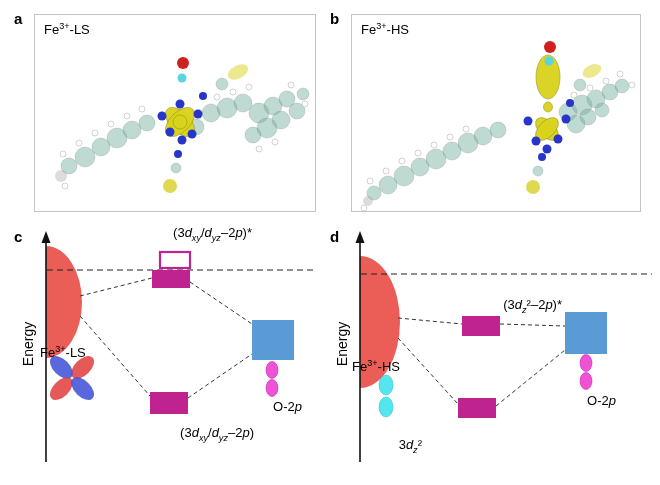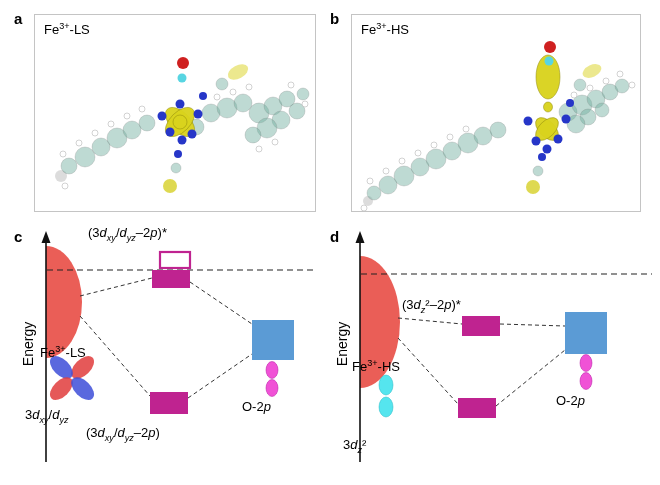--- a/index.html
+++ b/index.html
@@ -11,21 +11,21 @@
   html,body{margin:0;padding:0;background:#fff}
   .figure{position:relative;width:660px;height:485px;background:#fff;
           font-family:"Liberation Sans","DejaVu Sans",sans-serif;color:#000;overflow:hidden}
   .panel-letter{position:absolute;font-weight:bold;font-size:15px}
   .mol-panel{position:absolute;border:1px solid #c4c4c4;background:#fff;box-sizing:border-box}
   .mol-panel svg{position:absolute;left:0;top:0;width:100%;height:100%}
   .mol-title{position:absolute;left:9px;top:6px;font-size:13px;z-index:2}
   .diagram{position:absolute}
   .diagram svg{position:absolute;left:0;top:0;overflow:visible}
   .lbl{position:absolute;font-size:13px;line-height:1.15;white-space:nowrap}
-  .center{text-align:left}
+  .center{text-align:right}
   .energy{position:absolute;font-size:14px;text-align:center;transform:rotate(-90deg);transform-origin:center}
   sub{font-size:70%} sup{font-size:70%} i{font-style:italic}
   
   .atom-c{fill:var(--atom_teal);fill-opacity:.45;stroke:#777;stroke-opacity:.4;stroke-width:.6}
   .atom-h{fill:#fff;fill-opacity:.85;stroke:#b5b5b5;stroke-width:.6}
   .atom-n{fill:var(--atom_blue)}
   .atom-o{fill:var(--atom_red)}
   .atom-cy{fill:var(--atom_cyan)}
   .atom-s{fill:var(--atom_yellow);fill-opacity:.85}
   .atom-gray{fill:#9a9a9a;fill-opacity:.35}
@@ -205,21 +205,20 @@
       <g transform="translate(72,154)">
         <ellipse class="lobe-red" cx="15" cy="0" rx="14" ry="8" transform="rotate(-45)"></ellipse>
         <ellipse class="lobe-blue" cx="15" cy="0" rx="14" ry="8" transform="rotate(-135)"></ellipse>
         <ellipse class="lobe-red" cx="15" cy="0" rx="14" ry="8" transform="rotate(135)"></ellipse>
         <ellipse class="lobe-blue" cx="15" cy="0" rx="14" ry="8" transform="rotate(45)"></ellipse>
       </g>
     </svg>
     <div class="energy" style="left:-4px;top:112px;width:64px">Energy</div>
     <div class="lbl center" style="left:88px;top:2px;width:164px">(3<i>d<sub>xy</sub></i>/<i>d<sub>yz</sub></i>–2<i>p</i>)*</div>
     <div class="lbl" style="left:40px;top:120px">Fe<sup>3+</sup>-LS</div>
-    <div class="lbl center" style="left:25px;top:184px;width:100px">3<i>d<sub>xy</sub></i>/<i>d<sub>yz</sub></i></div>
     <div class="lbl center" style="left:242px;top:176px;width:60px">O-2<i>p</i></div>
     <div class="lbl center" style="left:86px;top:202px;width:168px">(3<i>d<sub>xy</sub></i>/<i>d<sub>yz</sub></i>–2<i>p</i>)</div>
   </div>
 
   <div class="diagram" style="left:330px;top:224px;width:330px;height:261px">
     <svg width="330" height="261" viewBox="0 0 330 261">
       <path class="band" d="M30,32 A40,66 0 0 1 30,164 Z"></path>
       <line class="axis" x1="30" y1="238" x2="30" y2="16"></line>
       <polygon points="30,7 25.5,19 34.5,19" fill="#111"></polygon>
       <line class="dash" x1="31" y1="50" x2="322" y2="50"></line>
@@ -235,17 +234,17 @@
         <ellipse class="lobe-pink" cx="256" cy="157" rx="6" ry="8.5"></ellipse>
       </g>
       <g transform="translate(56,172)">
         <ellipse class="lobe-cyan" cx="0" cy="-11" rx="7" ry="10"></ellipse>
         <ellipse class="lobe-cyan" cx="0" cy="11" rx="7" ry="10"></ellipse>
       </g>
     </svg>
     <div class="energy" style="left:-20px;top:112px;width:64px">Energy</div>
     <div class="lbl center" style="left:72px;top:74px;width:160px">(3<i>d<sub>z</sub></i>²–2<i>p</i>)*</div>
     <div class="lbl" style="left:22px;top:134px">Fe<sup>3+</sup>-HS</div>
-    <div class="lbl center" style="left:13px;top:214px;width:60px">3<i>d<sub>z</sub></i>²</div>
+    <div class="lbl center" style="left:32px;top:214px;width:60px">3<i>d<sub>z</sub></i>²</div>
     <div class="lbl center" style="left:226px;top:170px;width:60px">O-2<i>p</i></div>
   </div>
 
 </div>
 
 </body></html>

